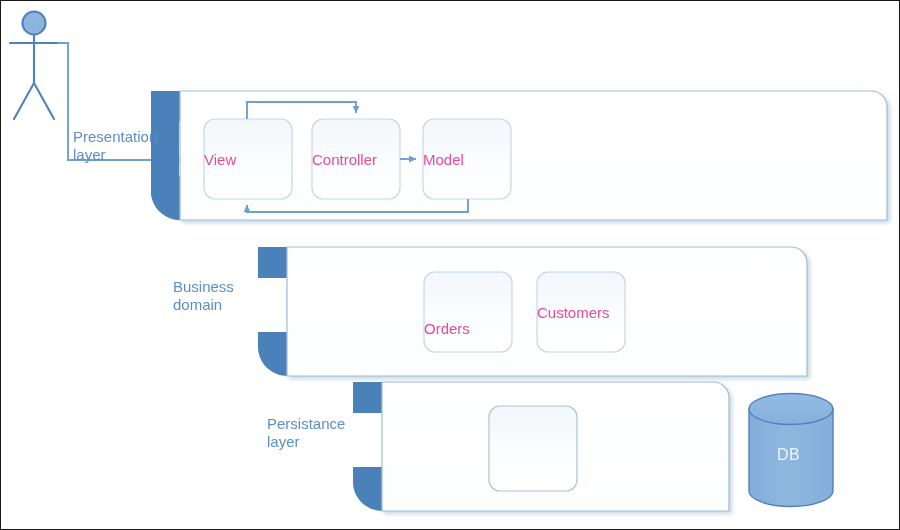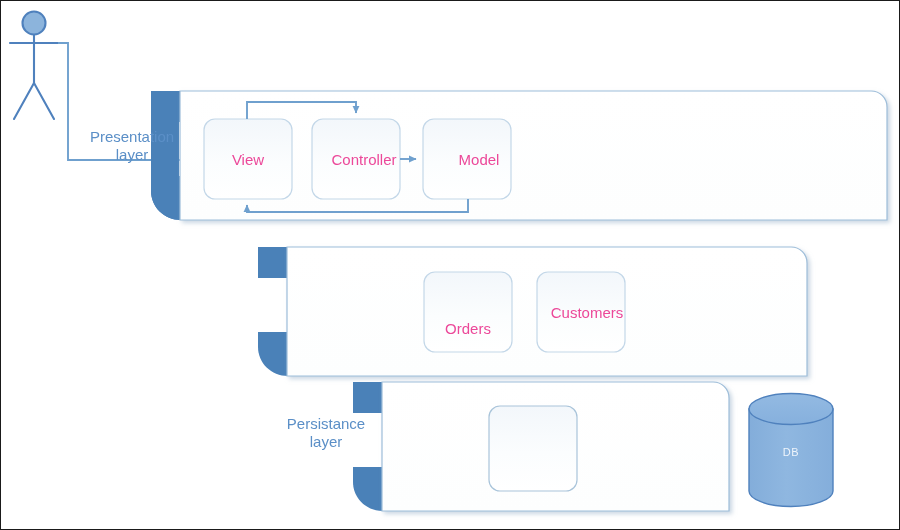--- a/index.html
+++ b/index.html
@@ -21,37 +21,38 @@
     position: absolute;
     left: 0;
     top: 0;
     width: 900px;
     height: 530px;
   }
   .lbl {
     position: absolute;
     color: #5b8fc7;
     font-family: "Liberation Sans", sans-serif;
-    text-align: center;
+    text-align: left;
     line-height: 1.18;
     white-space: pre-line;
     user-select: none;
   }
   .layer-label {
     font-size: 15px;
     color: #5b8fc7;
   }
   .box-label {
     font-size: 15px;
     color: #ec4899;
   }
   .db-label {
-    font-size: 11px;
+    font-size: 16px;
     color: #eef4fb;
     letter-spacing: 0.5px;
+    padding-left: 28px;
   }
 </style>
 </head>
 <body>
 
 <div id="canvas">
 
   <svg class="diagram" viewBox="0 0 900 530">
     <defs>
       <linearGradient id="cardGrad" x1="0" y1="0" x2="0" y2="1">
@@ -152,22 +153,24 @@
     </g>
   </svg>
 
   <div class="lbl layer-label" style="left:72px; top:127px; width:118px;">Presentation
 layer</div>
 
   <div class="lbl box-label" style="left:203px; top:150px; width:88px;">View</div>
 
   <div class="lbl box-label" style="left:311px; top:150px; width:104px;">Controller</div>
 
-  <div class="lbl box-label" style="left:434px; top:150px; width:88px;">Model</div>
+  <div class="lbl box-label" style="left:422px; top:150px; width:88px;">Model</div>
 
+  <div class="lbl layer-label" style="left:172px; top:277px; width:115px;">Business
+domain</div>
 
   <div class="lbl box-label" style="left:423px; top:303px; width:88px;margin-top:16px;">Orders</div>
 
   <div class="lbl box-label" style="left:536px; top:303px; width:100px;">Customers</div>
 
   <div class="lbl layer-label" style="left:266px; top:414px; width:118px;">Persistance
 layer</div>
 
 
   <div class="lbl db-label" style="left:748px; top:445px; width:84px;">DB</div>

